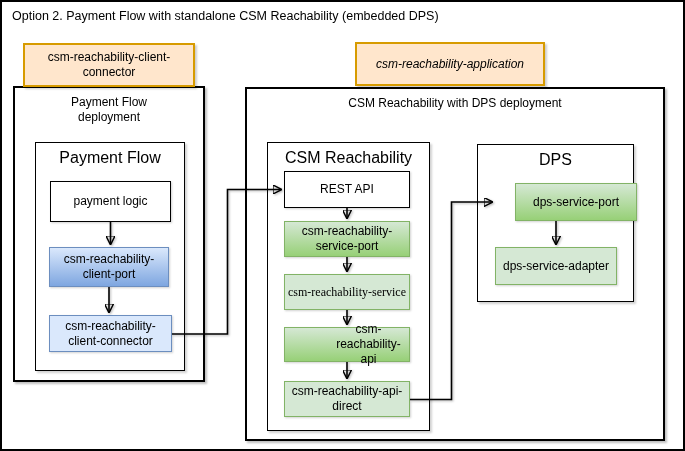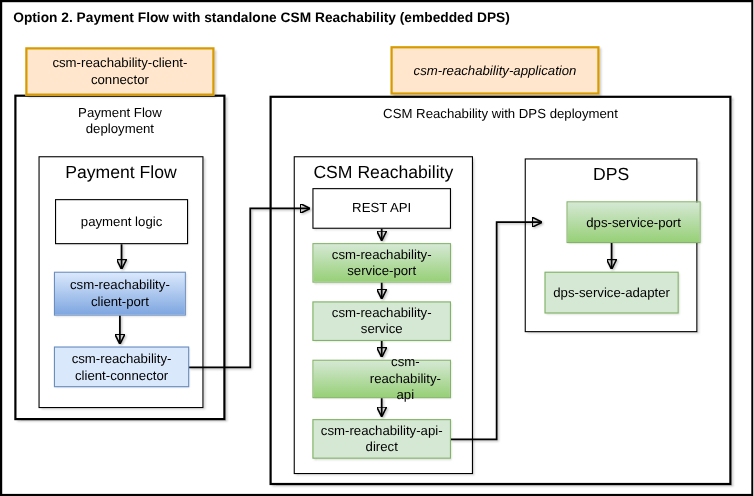--- a/index.html
+++ b/index.html
@@ -8,21 +8,21 @@
     width: 685px; height: 451px;
     box-sizing: border-box;
     background: #ffffff;
     border: 2px solid #000;
     font-family: "Liberation Sans", sans-serif;
     color: #000;
     overflow: hidden;
   }
   .diagram-title {
     position: absolute; left: 10px; top: 7px;
-    font-size: 12.5px; font-weight: bold; white-space: nowrap;
+    font-size: 12.5px; font-weight: normal; white-space: nowrap;
   }
   .tag {
     position: absolute; box-sizing: border-box;
     background: #ffe6cc; border: 2px solid #d79b00;
     display: flex; align-items: center; justify-content: center;
     text-align: center; font-size: 12px; line-height: 15px;
     box-shadow: 2px 2px 2px rgba(0,0,0,0.2);
     z-index: 3; padding: 0 10px;
   }
   .tag-left  { left: 21px;  top: 41px; width: 172px; height: 44px; }
@@ -67,21 +67,21 @@
   .blue-grad  { background: linear-gradient(#dae8fc, #7ea6e0); border: 1px solid #6c8ebf; }
   .blue-flat  { background: #dae8fc; border: 1px solid #6c8ebf; }
   .green-grad { background: linear-gradient(#d5e8d4, #97d077); border: 1px solid #82b366; }
   .green-flat { background: #d5e8d4; border: 1px solid #82b366; }
 
   .n-payment-logic    { left: 48px;  top: 179px; width: 121px; height: 41px; }
   .n-client-port      { left: 47px;  top: 245px; width: 120px; height: 40px; }
   .n-client-connector { left: 47px;  top: 313px; width: 123px; height: 37px; }
   .n-rest-api         { left: 282px; top: 169px; width: 126px; height: 37px; }
   .n-service-port     { left: 282px; top: 219px; width: 126px; height: 36px; }
-  .n-service          { left: 282px; top: 272px; width: 126px; height: 36px; }
+  .n-service          { left: 282px; top: 272px; width: 126px; height: 36px; font-family: Liberation Serif, serif; }
   .n-api              { left: 282px; top: 325px; width: 126px; height: 35px; padding-left: 45px; }
   .n-api-direct       { left: 282px; top: 379px; width: 126px; height: 36px; }
   .n-dps-port         { left: 513px; top: 181px; width: 122px; height: 38px; }
   .n-dps-adapter      { left: 493px; top: 245px; width: 122px; height: 38px; }
 
   svg.connectors {
     position: absolute; left: 0; top: 0; width: 685px; height: 451px;
     z-index: 4; pointer-events: none;
     filter: drop-shadow(1.5px 1.5px 1px rgba(0,0,0,0.3));
   }

